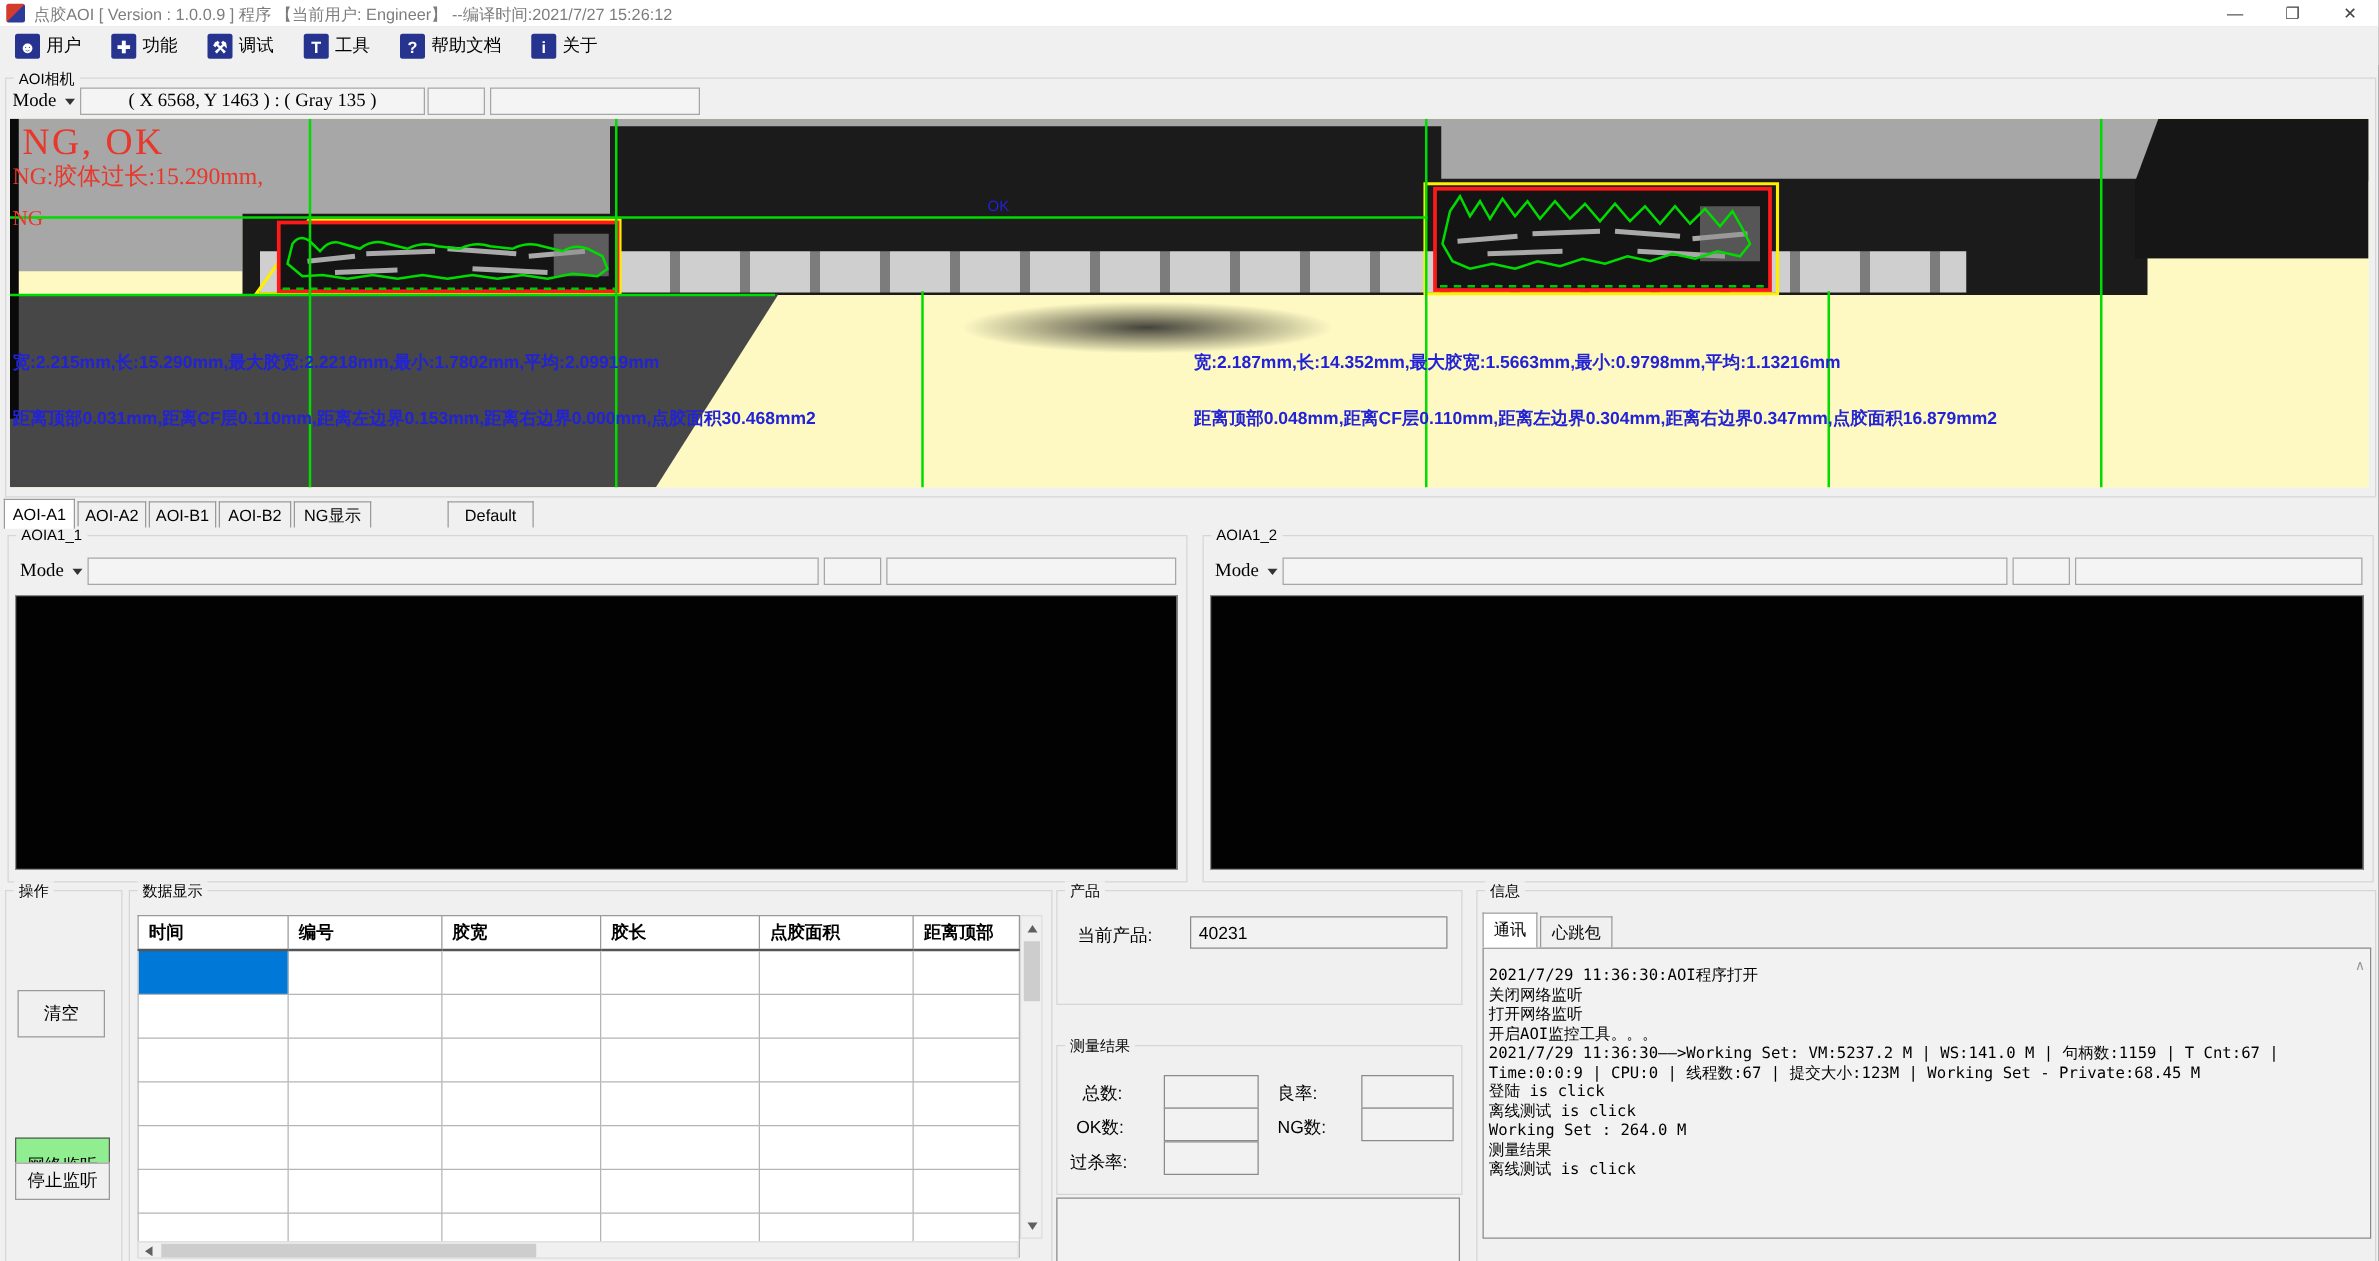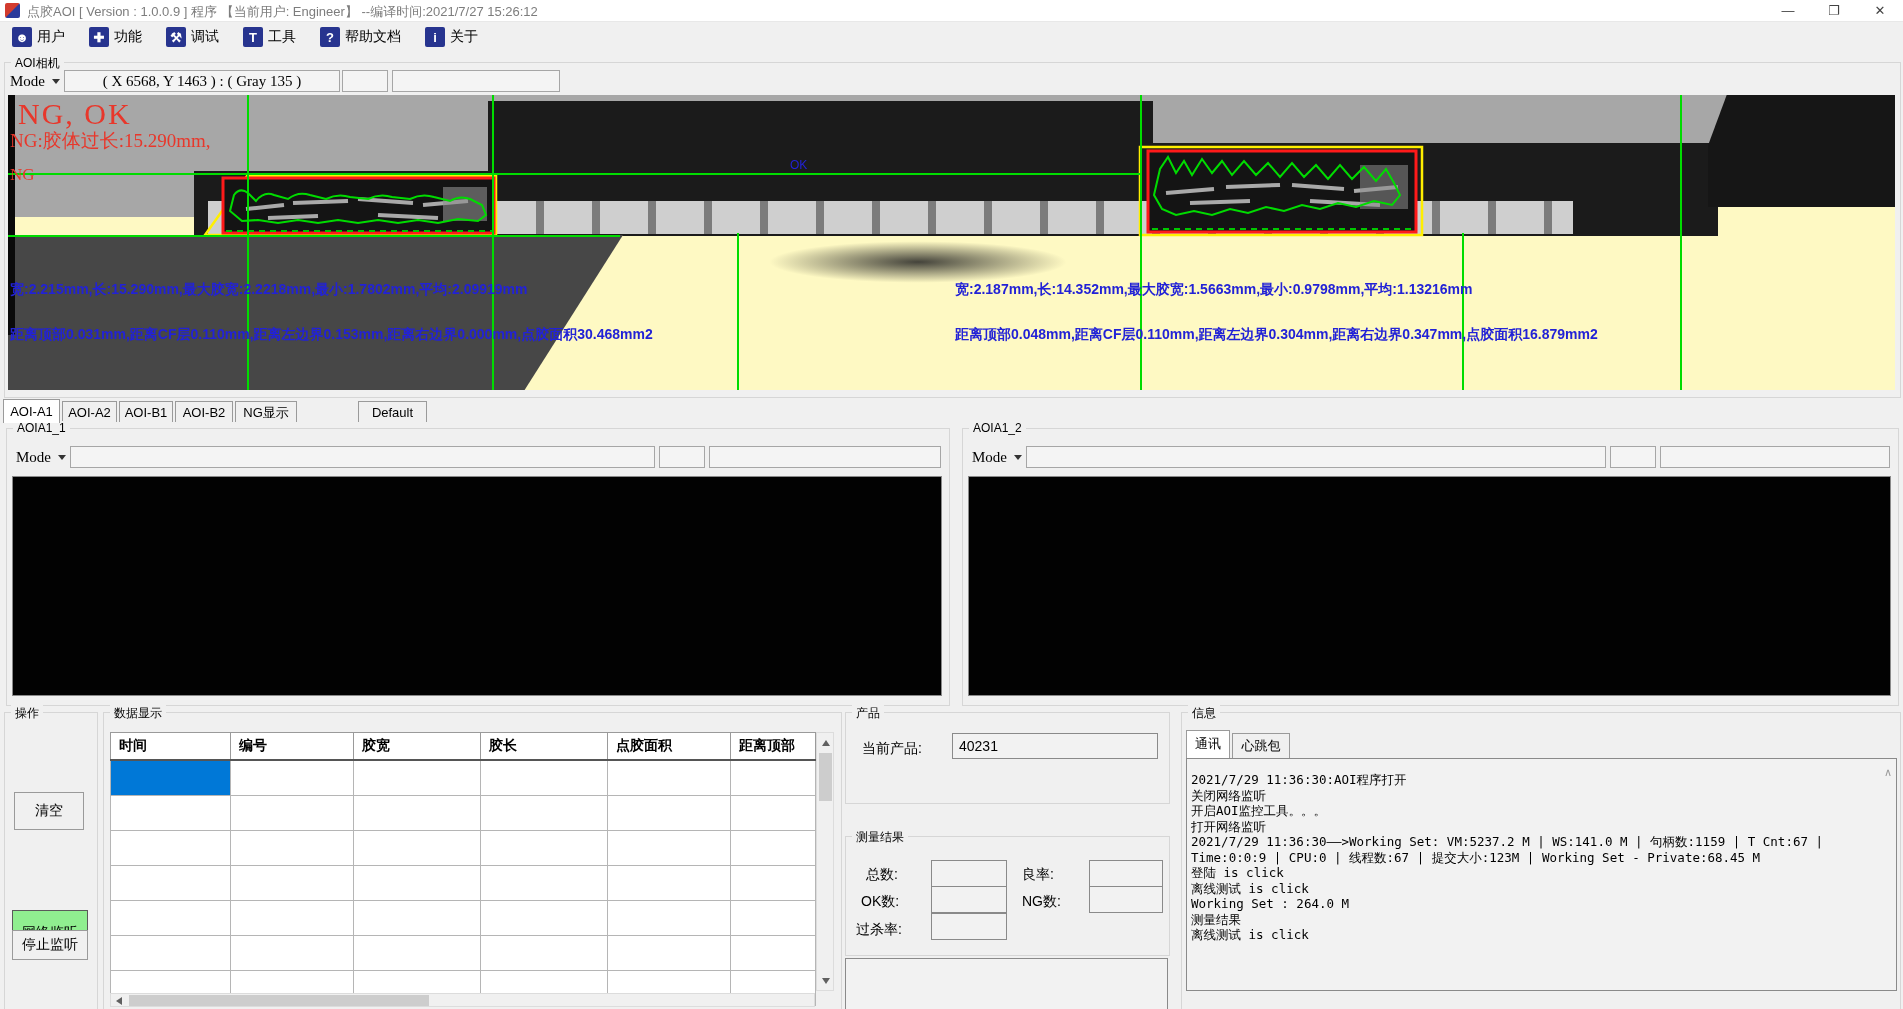--- a/index.html
+++ b/index.html
@@ -323,22 +323,22 @@
   <div class="abs fbox" style="left:845px;top:958px;width:323px;height:70px;"></div>
 
   <div class="abs gbox" style="left:1181px;top:712px;width:718px;height:296px;">
     <span class="glabel">信息</span>
   </div>
   <div class="itab active" style="left:1186px;top:730px;width:44px;height:28px;line-height:26px;">通讯</div>
   <div class="itab" style="left:1232px;top:733px;width:58px;height:25px;line-height:24px;">心跳包</div>
   <div class="abs" id="logbox">
     <div class="logline">2021/7/29 11:36:30:AOI程序打开</div>
     <div class="logline">关闭网络监听</div>
+    <div class="logline">打开网络监听</div>
     <div class="logline">开启AOI监控工具。。。</div>
-    <div class="logline">打开网络监听</div>
     <div class="logline">2021/7/29 11:36:30——&gt;Working Set: VM:5237.2 M | WS:141.0 M | 句柄数:1159 | T Cnt:67 |</div>
     <div class="logline">Time:0:0:9 | CPU:0 | 线程数:67 | 提交大小:123M  | Working Set - Private:68.45 M</div>
     <div class="logline">登陆 is click</div>
     <div class="logline">离线测试 is click</div>
     <div class="logline">Working Set : 264.0 M</div>
     <div class="logline">测量结果</div>
     <div class="logline">离线测试 is click</div>
   </div>
   <div class="abs" style="left:1884px;top:766px;color:#9a9a9a;font-size:11px;">∧</div>
 

